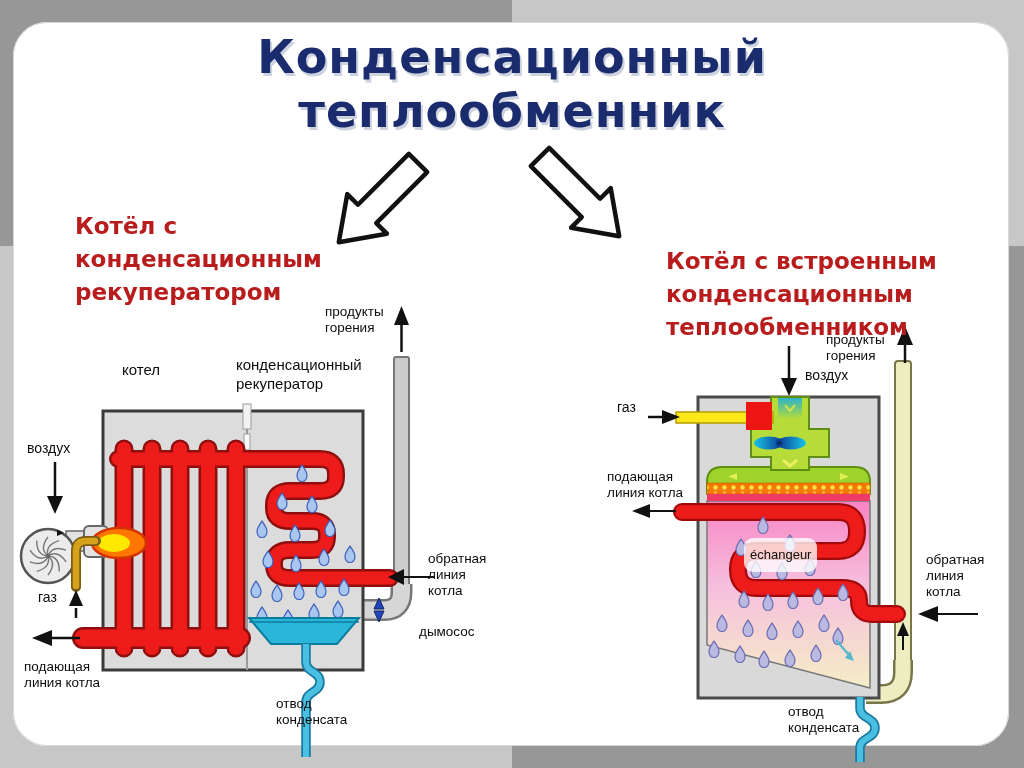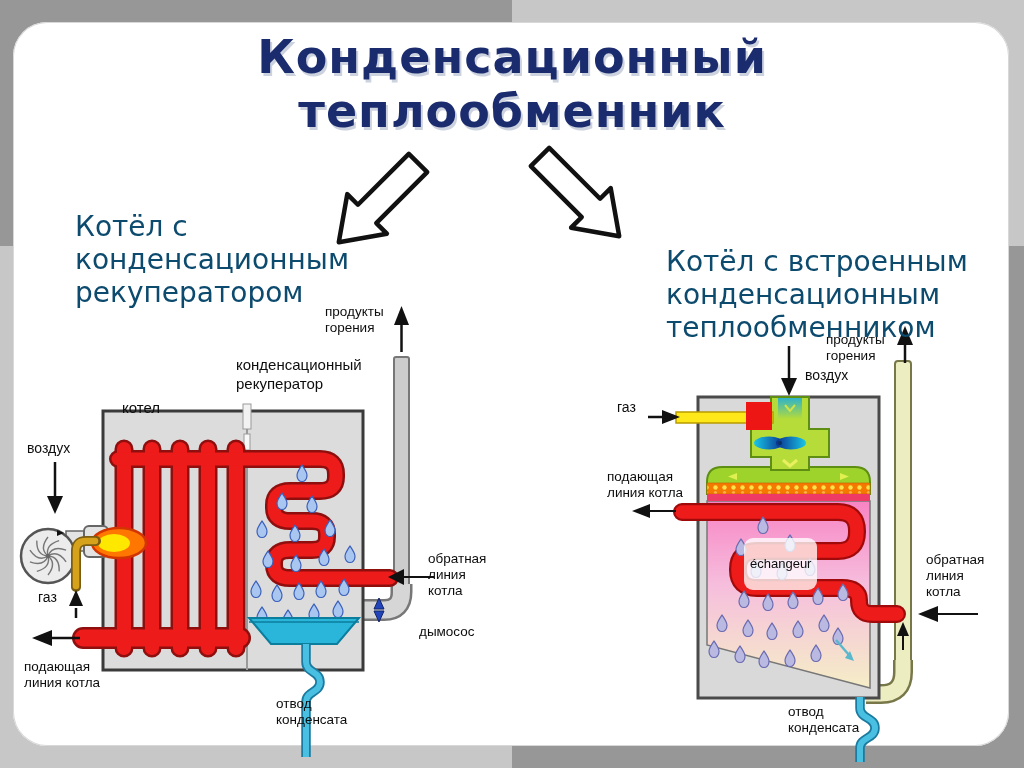--- a/index.html
+++ b/index.html
@@ -14,48 +14,48 @@
     position:absolute;left:13px;top:22px;width:996px;height:724px;
     background:#ffffff;border-radius:34px;box-shadow:0 0 0 1px #d8d8d8 inset;
   }
   .title{
     position:absolute;left:0;right:0;top:30px;text-align:center;
     font-size:46px;line-height:54px;font-weight:bold;letter-spacing:1px;
     color:#1b2c6e;white-space:pre-line;
     text-shadow:2px 3px 0 rgba(90,105,150,0.30);
   }
   .subtitle{
-    position:absolute;font-size:28px;line-height:33px;font-weight:normal;
-    color:#0c4a6e;white-space:pre-line;
+    position:absolute;font-size:23px;line-height:33px;font-weight:bold;
+    color:#b91c1c;white-space:pre-line;
   }
   .sub-left{left:75px;top:210px;}
   .sub-right{left:666px;top:220px;margin-top:25px;}
   .lbl{
     position:absolute;font-family:"Liberation Sans","DejaVu Sans",sans-serif;
     font-size:13.5px;line-height:16px;font-weight:normal;color:#0d0d0d;
     white-space:pre-line;
   }
   .lbl-flue-l{left:325px;top:304px;}
-  .lbl-boiler{left:122px;top:362px;font-size:15px;margin-top:38px;}
+  .lbl-boiler{left:122px;top:362px;font-size:15px;}
   .lbl-recup{left:236px;top:355px;font-size:15px;line-height:19px;}
   .lbl-air-l{left:27px;top:440px;font-size:14px;}
   .lbl-gas-l{left:38px;top:589px;font-size:14px;}
   .lbl-return-l{left:428px;top:551px;}
   .lbl-exhauster{left:376px;top:624px;margin-left:43px;}
   .lbl-supply-l{left:24px;top:659px;}
   .lbl-cond-l{left:276px;top:696px;}
   .lbl-flue-r{left:826px;top:332px;}
   .lbl-air-r{left:805px;top:367px;font-size:14px;}
   .lbl-gas-r{left:617px;top:399px;font-size:14px;}
   .lbl-supply-r{left:607px;top:469px;}
   .lbl-return-r{left:926px;top:552px;}
   .lbl-cond-r{left:788px;top:704px;}
   .lbl-echangeur{
     left:744px;top:538px;font-weight:normal;font-size:13px;
-    background:rgba(255,255,255,0.78);border-radius:9px;padding:18px 6px;
+    background:rgba(255,255,255,0.78);border-radius:9px;padding:9px 6px;
   }
   svg.art{position:absolute;left:0;top:0;pointer-events:none;}
 </style>
 </head>
 <body>
 
 <div class="slide">
   <div class="quad q-tl"></div>
   <div class="quad q-br"></div>
   <div class="card"></div>

